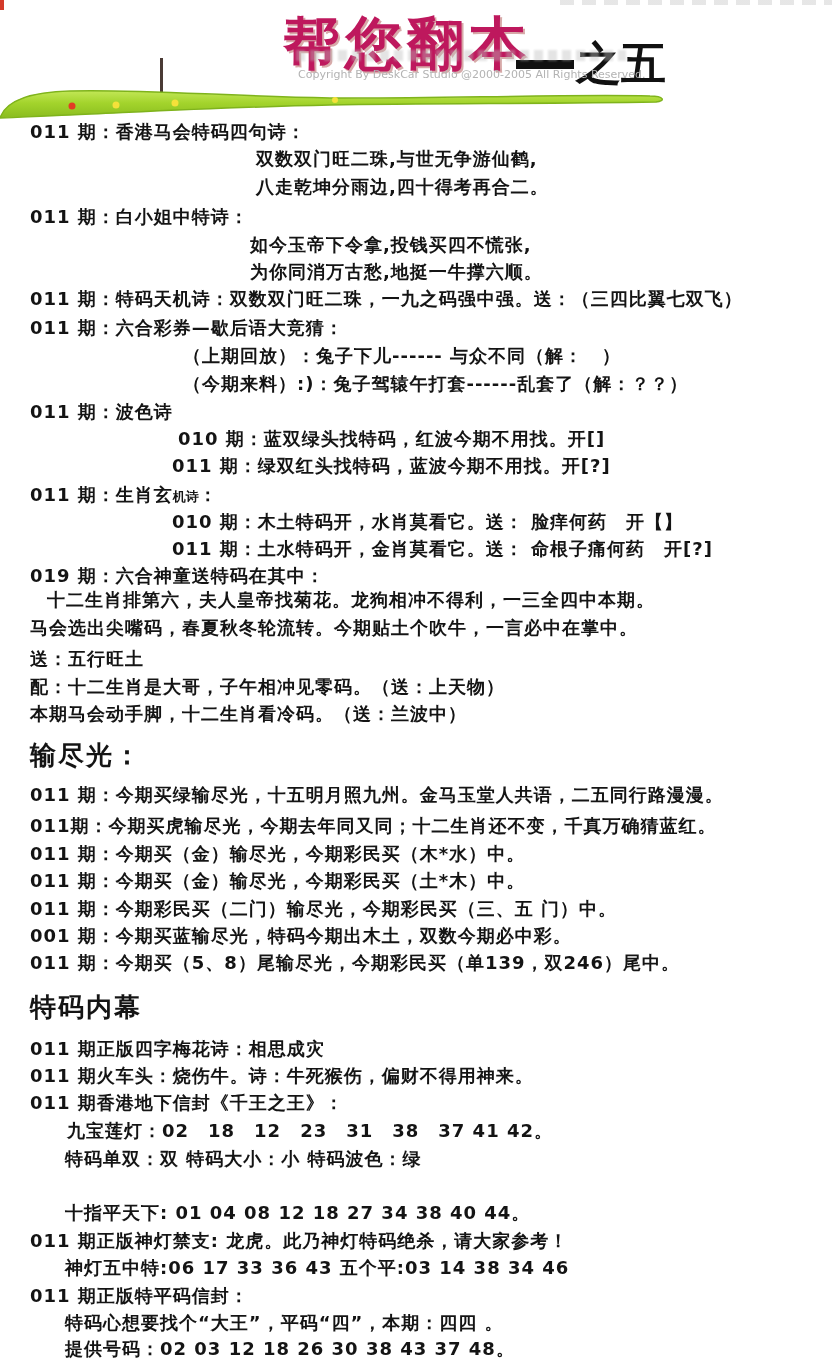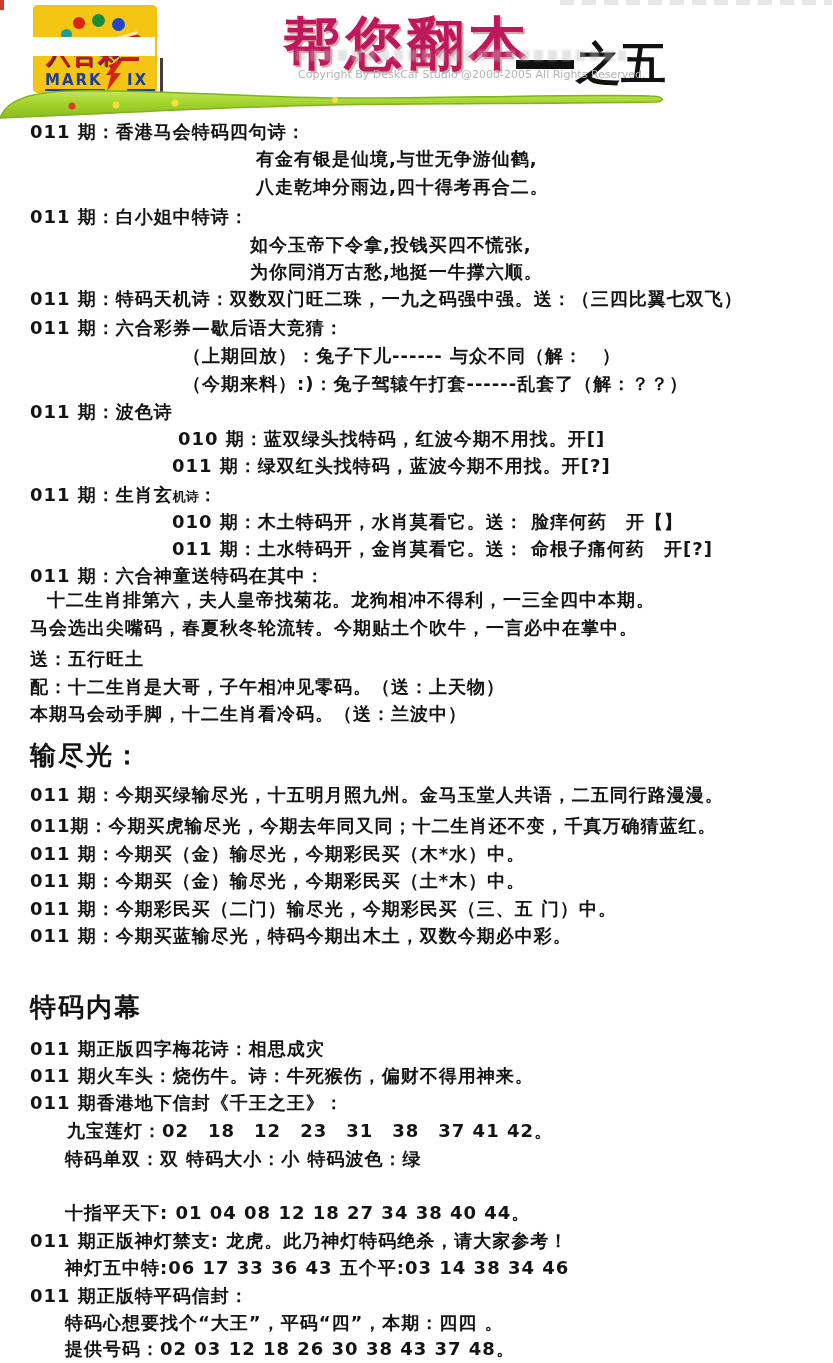--- a/index.html
+++ b/index.html
@@ -44,39 +44,20 @@
       font-family:"DejaVu Serif","Liberation Serif",serif;letter-spacing:2px;}
 </style>
 </head>
 <body>
 
 <div class="page">
 
   <div class="top-smudge"></div>
   <div class="corner-tick"></div>
 
-  <div class="logo">
-    <span class="dot" style="left:20px;top:35px;width:8px;height:8px;background:#2b4fd0;"></span>
-    <span class="dot" style="left:28px;top:24px;width:11px;height:11px;background:#1f9e96;"></span>
-    <span class="dot" style="left:40px;top:12px;width:12px;height:12px;background:#d92313;"></span>
-    <span class="dot" style="left:59px;top:9px;width:13px;height:13px;background:#1d8a37;"></span>
-    <span class="dot" style="left:79px;top:13px;width:13px;height:13px;background:#2246c8;"></span>
-    <span class="dot" style="left:93px;top:29px;width:17px;height:17px;background:#d92313;"></span>
-    <span class="pen"></span>
-    <div class="logo-cn">六合彩</div>
-    <div class="logo-strip"></div>
-    <div class="logo-dash"></div>
-    <span class="logo-mark">MARK</span>
-    <svg class="bolt" width="18" height="30" viewBox="0 0 18 30">
-      <polygon points="11,0 1,14 6,14 2,30 16,12 9,12 17,0" fill="#d92313"></polygon>
-    </svg>
-    <span class="logo-ix">IX</span>
-    <div class="u1"></div>
-    <div class="u2"></div>
-  </div>
   <div class="logo-edge"></div>
 
   <div class="title">帮您翻本</div>
   <div class="title-dash"></div>
   <div class="title-suffix">之五</div>
   <div class="wm-smudge"></div>
   <div class="watermark">Copyright By DeskCar Studio @2000-2005 All Rights Reserved.</div>
 
   <svg class="grass" width="672" height="34" viewBox="0 0 672 34">
     <defs>
@@ -87,50 +68,51 @@
       </linearGradient>
     </defs>
     <path d="M0,32 C6,14 30,6 70,5 C140,3 220,10 330,12 C430,13 560,8 650,10 C664,10 666,15 656,16 C540,18 430,17 330,19 C230,21 140,26 70,29 C40,30 10,32 0,32 Z" fill="url(#gg)" stroke="#7fb31c" stroke-width="1.5"></path>
     <circle cx="72" cy="20" r="3.5" fill="#e23b24"></circle>
     <circle cx="116" cy="19" r="3.5" fill="#f5e13a"></circle>
     <circle cx="175" cy="17" r="3.5" fill="#f5e13a"></circle>
     <circle cx="335" cy="14" r="3" fill="#f5e13a"></circle>
   </svg>
 
   <div class="ln" style="top:121px;left:30px">011 期：香港马会特码四句诗：</div>
-  <div class="ln" style="top:148px;left:256px">有金有银是仙境,与世无争游仙鹤,</div>
+  <div class="ln" style="top:148px;left:256px">双数双门旺二珠,与世无争游仙鹤,</div>
   <div class="ln" style="top:176px;left:256px">八走乾坤分雨边,四十得考再合二。</div>
   <div class="ln" style="top:206px;left:30px">011 期：白小姐中特诗：</div>
   <div class="ln" style="top:261px;left:250px">为你同消万古愁,地挺一牛撑六顺。</div>
   <div class="ln" style="top:234px;left:250px">如今玉帝下令拿,投钱买四不慌张,</div>
   <div class="ln" style="top:288px;left:30px">011 期：特码天机诗：双数双门旺二珠，一九之码强中强。送：（三四比翼七双飞）</div>
   <div class="ln" style="top:317px;left:30px">011 期：六合彩券—歇后语大竞猜：</div>
   <div class="ln" style="top:345px;left:183px">（上期回放）：兔子下儿------ 与众不同（解：　）</div>
   <div class="ln" style="top:373px;left:183px">（今期来料）:)：兔子驾辕午打套------乱套了（解：？？）</div>
   <div class="ln" style="top:401px;left:30px">011 期：波色诗</div>
   <div class="ln" style="top:428px;left:178px">010 期：蓝双绿头找特码，红波今期不用找。开[]</div>
   <div class="ln" style="top:455px;left:172px">011 期：绿双红头找特码，蓝波今期不用找。开[?]</div>
   <div class="ln" style="top:484px;left:30px"><span>011 期：生肖玄</span><span class="small">机诗</span><span>：</span></div>
   <div class="ln" style="top:511px;left:172px">010 期：木土特码开，水肖莫看它。送： 脸痒何药　开【】</div>
   <div class="ln" style="top:538px;left:172px">011 期：土水特码开，金肖莫看它。送： 命根子痛何药　开[?]</div>
-  <div class="ln" style="top:565px;left:30px">011 期：六合神童送特码在其中：</div>
+  <div class="ln" style="top:565px;left:30px">019 期：六合神童送特码在其中：</div>
   <div class="ln" style="top:589px;left:47px">十二生肖排第六，夫人皇帝找菊花。龙狗相冲不得利，一三全四中本期。</div>
   <div class="ln" style="top:617px;left:30px">马会选出尖嘴码，春夏秋冬轮流转。今期贴土个吹牛，一言必中在掌中。</div>
   <div class="ln" style="top:648px;left:30px">送：五行旺土</div>
   <div class="ln" style="top:676px;left:30px">配：十二生肖是大哥，子午相冲见零码。（送：上天物）</div>
   <div class="ln" style="top:703px;left:30px">本期马会动手脚，十二生肖看冷码。（送：兰波中）</div>
 
   <div class="hd" style="top:738px;left:30px">输尽光：</div>
 
   <div class="ln" style="top:784px;left:30px">011 期：今期买绿输尽光，十五明月照九州。金马玉堂人共语，二五同行路漫漫。</div>
   <div class="ln" style="top:815px;left:30px">011期：今期买虎输尽光，今期去年同又同；十二生肖还不变，千真万确猜蓝红。</div>
   <div class="ln" style="top:843px;left:30px">011 期：今期买（金）输尽光，今期彩民买（木*水）中。</div>
   <div class="ln" style="top:870px;left:30px">011 期：今期买（金）输尽光，今期彩民买（土*木）中。</div>
   <div class="ln" style="top:898px;left:30px">011 期：今期彩民买（二门）输尽光，今期彩民买（三、五 门）中。</div>
-  <div class="ln" style="top:925px;left:30px">011 期：今期买蓝输尽光，特码今期出木土，双数今期必中彩。</div>
+  <div class="ln" style="top:925px;left:30px">001 期：今期买蓝输尽光，特码今期出木土，双数今期必中彩。</div>
+  <div class="ln" style="top:952px;left:30px">011 期：今期买（5、8）尾输尽光，今期彩民买（单139，双246）尾中。</div>
 
   <div class="hd" style="top:990px;left:30px">特码内幕</div>
 
   <div class="ln" style="top:1038px;left:30px">011 期正版四字梅花诗：相思成灾</div>
   <div class="ln" style="top:1065px;left:30px">011 期火车头：烧伤牛。诗：牛死猴伤，偏财不得用神来。</div>
   <div class="ln" style="top:1092px;left:30px">011 期香港地下信封《千王之王》：</div>
   <div class="ln" style="top:1120px;left:67px">九宝莲灯：02　18　12　23　31　38　37 41 42。</div>
   <div class="ln" style="top:1148px;left:65px">特码单双：双 特码大小：小 特码波色：绿</div>
   <div class="ln" style="top:1202px;left:65px">十指平天下: 01 04 08 12 18 27 34 38 40 44。</div>
   <div class="ln" style="top:1230px;left:30px">011 期正版神灯禁支: 龙虎。此乃神灯特码绝杀，请大家参考！</div>

